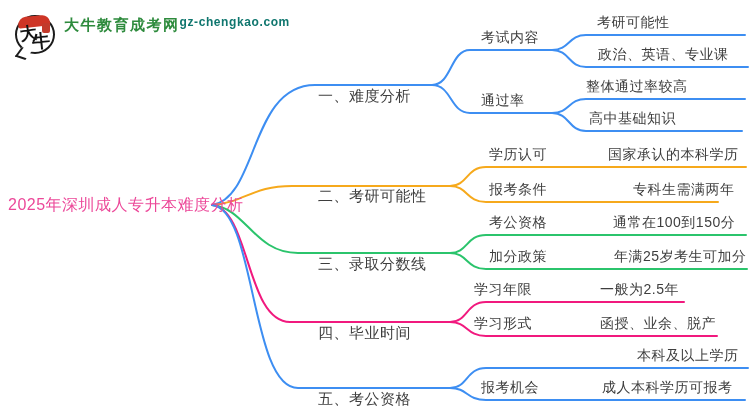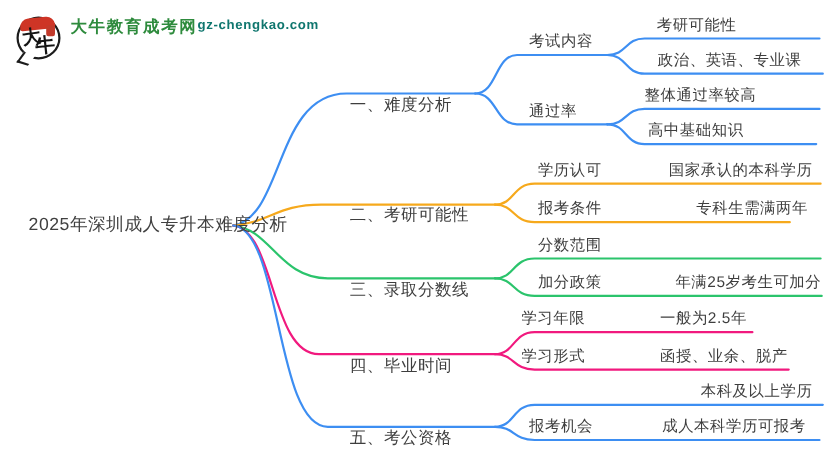--- a/index.html
+++ b/index.html
@@ -7,22 +7,22 @@
     position:relative;width:750px;height:410px;background:#ffffff;overflow:hidden;
     font-family:"Liberation Sans","DejaVu Sans",sans-serif;
   }
   svg.lines{position:absolute;left:0;top:0;}
   .lbl{
     position:absolute;white-space:nowrap;font-size:14px;line-height:17px;
     color:#3e3e3e;letter-spacing:0.5px;
   }
   .lbl.l1{font-size:15px;line-height:18px;margin-top:24px;}
   .root-label{
-    position:absolute;left:26px;top:195px;white-space:nowrap;
-    font-size:16px;line-height:20px;color:#404040;letter-spacing:0.5px;
+    position:absolute;left:8px;top:195px;white-space:nowrap;
+    font-size:16px;line-height:20px;color:#ec4899;letter-spacing:0.5px;
   }
   
   .logo{position:absolute;left:15px;top:15px;display:flex;align-items:flex-start;}
   .logo-bubble{
     position:relative;width:40px;height:39px;background:#fff;
     border:2px solid #1c1c1c;border-radius:50%;box-sizing:border-box;flex:0 0 auto;
   }
   .bubble-cap{
     position:absolute;left:1px;top:-1px;width:32px;height:11px;background:#ce3526;
     border-radius:16px 16px 6px 4px;transform:rotate(-6deg);
@@ -110,21 +110,22 @@
   <div class="lbl" style="left:586px;top:78px">整体通过率较高</div>
   <div class="lbl" style="left:589px;top:110px">高中基础知识</div>
 
   <div class="lbl l1" style="left:318px;top:163px">二、考研可能性</div>
   <div class="lbl" style="left:489px;top:146px">学历认可</div>
   <div class="lbl" style="left:608px;top:146px">国家承认的本科学历</div>
   <div class="lbl" style="left:489px;top:181px">报考条件</div>
   <div class="lbl" style="left:633px;top:181px">专科生需满两年</div>
 
   <div class="lbl l1" style="left:318px;top:231px">三、录取分数线</div>
-  <div class="lbl" style="left:489px;top:214px">分数范围</div>
+  <div class="lbl" style="left:489px;top:214px">考公资格</div>
+  <div class="lbl" style="left:613px;top:214px">通常在100到150分</div>
   <div class="lbl" style="left:489px;top:248px">加分政策</div>
   <div class="lbl" style="left:614px;top:248px">年满25岁考生可加分</div>
 
   <div class="lbl l1" style="left:318px;top:300px">四、毕业时间</div>
   <div class="lbl" style="left:474px;top:281px">学习年限</div>
   <div class="lbl" style="left:600px;top:281px">一般为2.5年</div>
   <div class="lbl" style="left:474px;top:315px">学习形式</div>
   <div class="lbl" style="left:600px;top:315px">函授、业余、脱产</div>
 
   <div class="lbl l1" style="left:318px;top:366px">五、考公资格</div>

